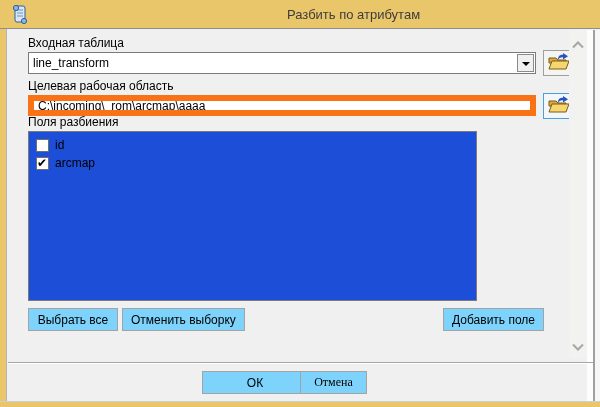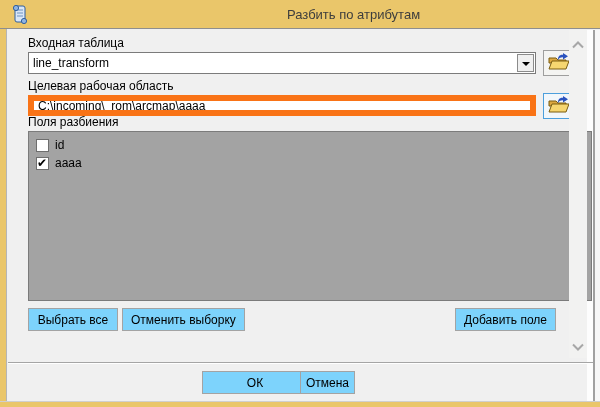--- a/index.html
+++ b/index.html
@@ -74,22 +74,22 @@
   
   .browse {
     position:absolute; width:31px; height:26px;
     background:#f4f4f2; border:1px solid #9e9e9e;
     display:flex; align-items:center; justify-content:center;
   }
   .browse.focused { border:1px solid #4c9fdc; background:#f2f7fb; }
 
   
   .listbox {
-    position:absolute; left:28px; top:131px; width:564px; height:170px;
-    background:#a3a3a3; border:1px solid #7b7b7b;
+    position:absolute; left:28px; top:131px; width:449px; height:170px;
+    background:#1d4ed8; border:1px solid #7b7b7b;
     padding:4px 0 0 7px;
   }
   .field-row { display:flex; align-items:center; height:18px; }
   .cb {
     width:13px; height:13px; background:#fff; border:1px solid #6e6e6e;
     margin-right:6px; position:relative; flex:0 0 auto;
   }
   .cb.checked::after {
     content:"\2714"; position:absolute; left:0px; top:-2px;
     font-size:12px; color:#000; line-height:14px;
@@ -178,39 +178,39 @@
 
   <div class="lbl" style="left:28px; top:115px;">Поля разбиения</div>
 
   <div class="listbox">
     <div class="field-row">
       <span class="cb"></span>
       <span>id</span>
     </div>
     <div class="field-row">
       <span class="cb checked"></span>
-      <span>aaaa</span>
+      <span>arcmap</span>
     </div>
   </div>
 
   <button class="btn" style="left:28px; top:308px; min-width:90px;">Выбрать все</button>
   <button class="btn" style="left:122px; top:308px; min-width:115px;">Отменить выборку</button>
-  <button class="btn" style="right:44px; top:308px; min-width:98px;">Добавить поле</button>
+  <button class="btn" style="right:56px; top:308px; min-width:98px;">Добавить поле</button>
 
   <div class="vscroll">
     <span class="arr up">
       <svg width="12" height="8" viewBox="0 0 12 8">
         <polyline points="1,6.5 6,1.5 11,6.5" fill="none" stroke="#a7a7a7" stroke-width="2"></polyline>
       </svg>
     </span>
     <span class="arr down">
       <svg width="12" height="8" viewBox="0 0 12 8">
         <polyline points="1,1.5 6,6.5 11,1.5" fill="none" stroke="#a7a7a7" stroke-width="2"></polyline>
       </svg>
     </span>
   </div>
 
   <div class="separator"></div>
 
   <button class="btn" style="left:202px; top:371px; width:106px;">ОК</button>
-  <button class="btn" style="left:300px; top:371px; width:55px;">Отмена</button>
+  <button class="btn" style="left:300px; top:371px; width:67px;font-family:Liberation Serif, serif;">Отмена</button>
 
 </div>
 
 </body></html>

